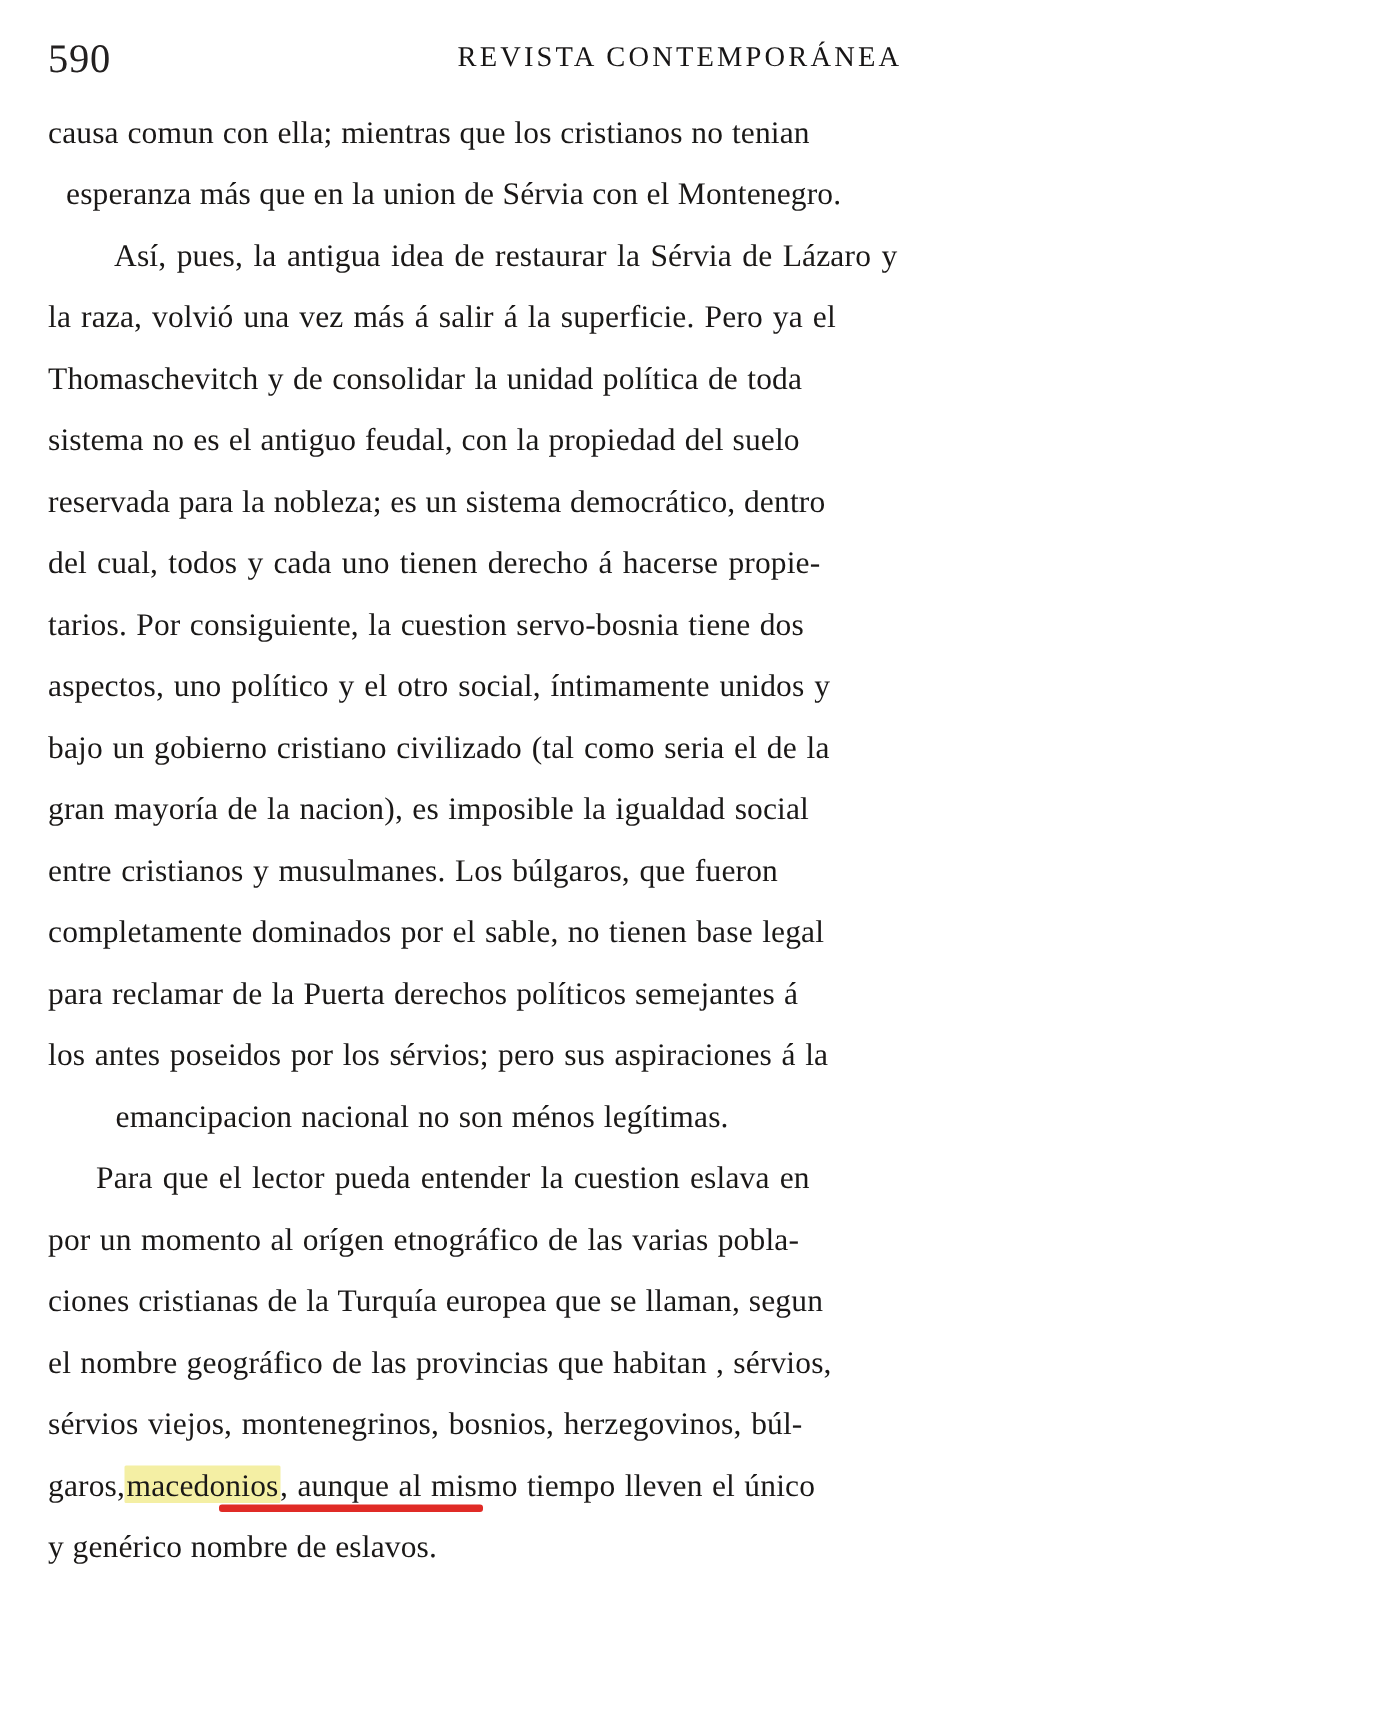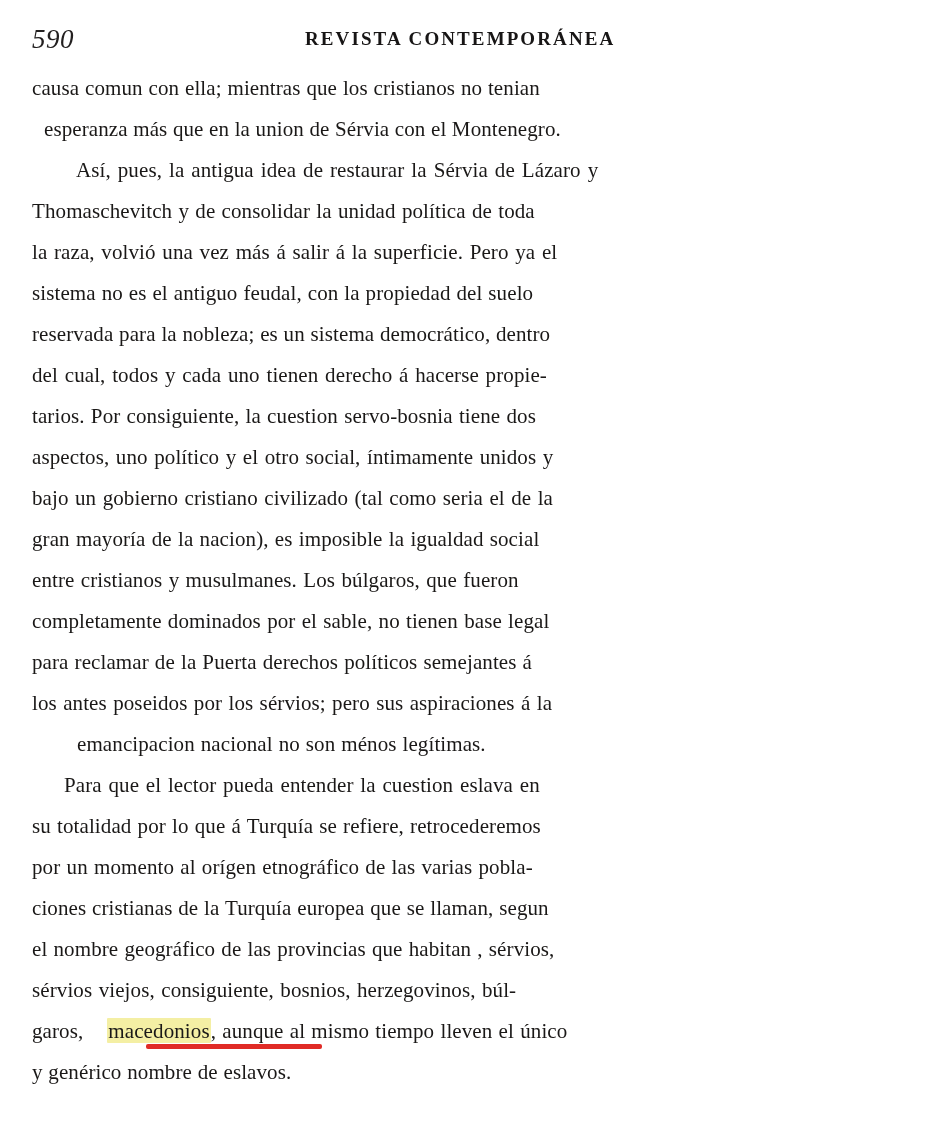--- a/index.html
+++ b/index.html
@@ -27,28 +27,27 @@
     height: 40px;
   }
   .folio {
     position: absolute;
     left: 32px;
     top: 2px;
     font-size: 27px;
     letter-spacing: 0.5px;
     color: #232020;
     font-family: "Liberation Serif", "DejaVu Serif", serif;
-    font-style: italic;
   }
   .runhead {
     position: absolute;
     left: 305px;
     top: 6px;
     font-size: 19px;
-    font-weight: bold;
+    font-weight: normal;
     letter-spacing: 2.1px;
     color: #171515;
     font-variant: small-caps;
     text-transform: uppercase;
     white-space: nowrap;
   }
 
   
   .column {
     position: absolute;
@@ -72,21 +71,20 @@
   .indent {
     display: inline-block;
     width: 32px;
   }
 
   
   .hl {
     background: #f4efa4;
     padding: 1px 1px 0 1px;
     border-radius: 1px;
-    margin-left: 24px;
   }
   .underline-red {
     position: absolute;
     left: 114px;
     top: 33px;
     width: 176px;
     height: 5px;
     background: #e02b26;
     border-radius: 2px;
   }
@@ -105,41 +103,40 @@
     <div class="folio">590</div>
     <div class="runhead">REVISTA CONTEMPORÁNEA</div>
   </div>
 
   <div class="column">
 
     <div id="para1">
         <div class="line" style="word-spacing: 0.5px;"><span class="tx">causa comun con ella; mientras que  los  cristianos  no  tenian</span></div>
         <div class="line" style="word-spacing: 0.2px; margin-left: 12px;"><span class="tx">esperanza más que en la union de Sérvia con el Montenegro.</span></div>
         <div class="line" style="word-spacing: 1.6px; margin-left: 44px;"><span class="tx">Así, pues, la antigua idea de restaurar la Sérvia de Lázaro y</span></div>
+        <div class="line" style="word-spacing: 1.3px;"><span class="tx">la raza, volvió una vez más á salir á la superficie. Pero ya el</span></div>
         <div class="line" style="word-spacing: 0.9px;"><span class="tx">Thomaschevitch y de consolidar la  unidad  política  de  toda</span></div>
-        <div class="line" style="word-spacing: 1.3px;"><span class="tx">la raza, volvió una vez más á salir á la superficie. Pero ya el</span></div>
         <div class="line" style="word-spacing: 0.6px;"><span class="tx">sistema no  es  el  antiguo  feudal,  con la propiedad del suelo</span></div>
         <div class="line" style="word-spacing: 0.4px;"><span class="tx">reservada para la nobleza; es un sistema democrático, dentro</span></div>
         <div class="line" style="word-spacing: 1.4px; text-decoration: underline;"><span class="tx">del cual, todos y cada uno tienen derecho á  hacerse propie-</span></div>
         <div class="line" style="word-spacing: 0.9px;"><span class="tx">tarios. Por consiguiente, la  cuestion  servo-bosnia tiene  dos</span></div>
         <div class="line" style="word-spacing: 1.2px;"><span class="tx">aspectos, uno político y el otro social, íntimamente unidos y</span></div>
         <div class="line" style="word-spacing: 1.1px;"><span class="tx">bajo un gobierno cristiano civilizado  (tal como seria el de la</span></div>
         <div class="line" style="word-spacing: 0.9px;"><span class="tx">gran mayoría de la nacion), es imposible  la  igualdad  social</span></div>
         <div class="line" style="word-spacing: 1px;"><span class="tx">entre cristianos  y  musulmanes.  Los  búlgaros,  que  fueron</span></div>
         <div class="line" style="word-spacing: 0.9px;"><span class="tx">completamente dominados por el sable, no tienen base  legal</span></div>
         <div class="line" style="word-spacing: 0.7px;"><span class="tx">para reclamar  de  la  Puerta  derechos políticos semejantes á</span></div>
         <div class="line" style="word-spacing: 1px;"><span class="tx">los antes poseidos por los sérvios; pero sus aspiraciones á  la</span></div>
         <div class="line" style="word-spacing: 0.6px; margin-left: 45px;"><span class="tx">emancipacion nacional no son ménos legítimas.</span></div>
       </div>
     <div id="para2">
         <div class="line" style="word-spacing: 1.4px;"><span class="indent"></span><span class="tx">Para que  el  lector  pueda entender la  cuestion eslava en</span></div>
-        <div class="line" style="word-spacing: 0.8px;"><span class="tx">su totalidad por lo que á Turquía se refiere, retrocederemos</span></div>
         <div class="line" style="word-spacing: 0.9px;"><span class="tx">por un momento al orígen etnográfico  de  las  varias  pobla-</span></div>
         <div class="line" style="word-spacing: 0.5px;"><span class="tx">ciones cristianas de la Turquía europea que se llaman, segun</span></div>
         <div class="line" style="word-spacing: 0.8px;"><span class="tx">el nombre geográfico de las provincias que  habitan , sérvios,</span></div>
-        <div class="line" style="word-spacing: 1.1px;"><span class="tx">sérvios viejos, consiguiente,  bosnios,  herzegovinos,  búl-</span></div>
+        <div class="line" style="word-spacing: 1.1px;"><span class="tx">sérvios viejos, montenegrinos,  bosnios,  herzegovinos,  búl-</span></div>
         <div class="line" style="word-spacing: 0.9px;"><span class="tx">garos, </span><span class="hl" style="background: rgb(244, 239, 164);">macedonios</span><span class="tx">, aunque al mismo tiempo lleven  el  único</span><span class="underline-red" style="background: rgb(224, 43, 38);"></span></div>
         <div class="line" style="word-spacing: 0.4px;"><span class="tx">y genérico nombre de eslavos.</span></div>
       </div>
 
   </div>
 
 </div>
 
 </body></html>

